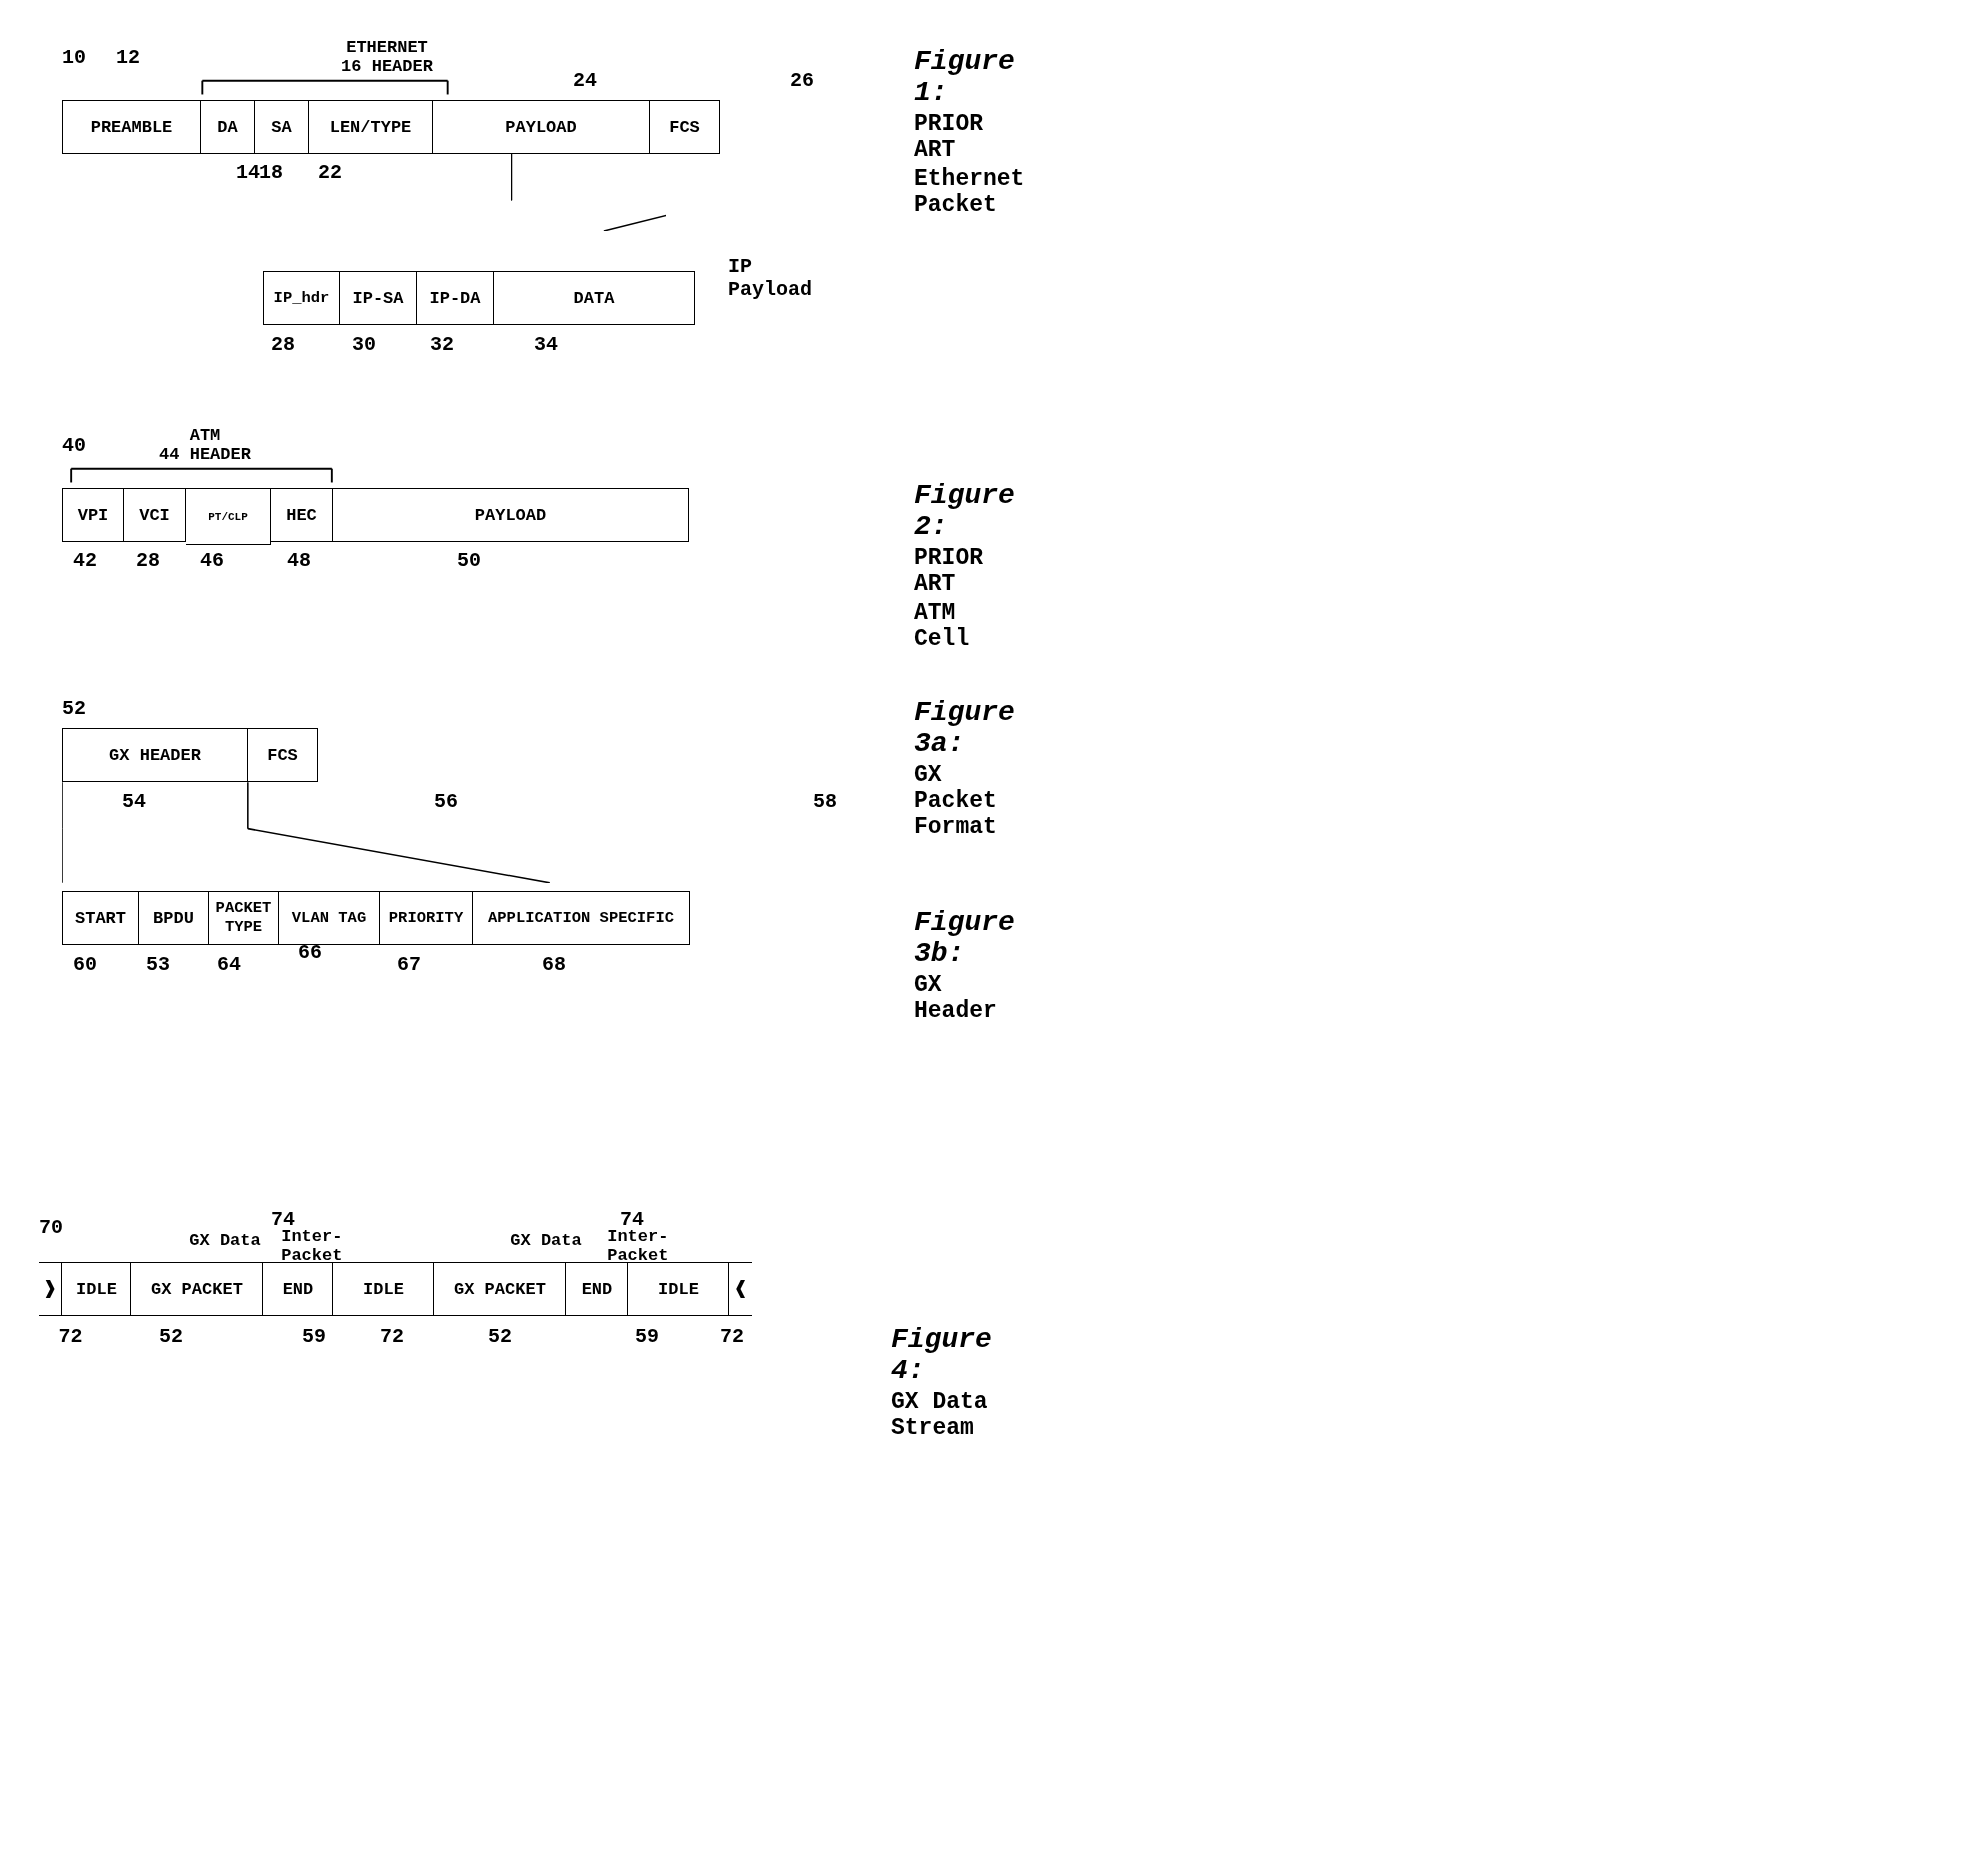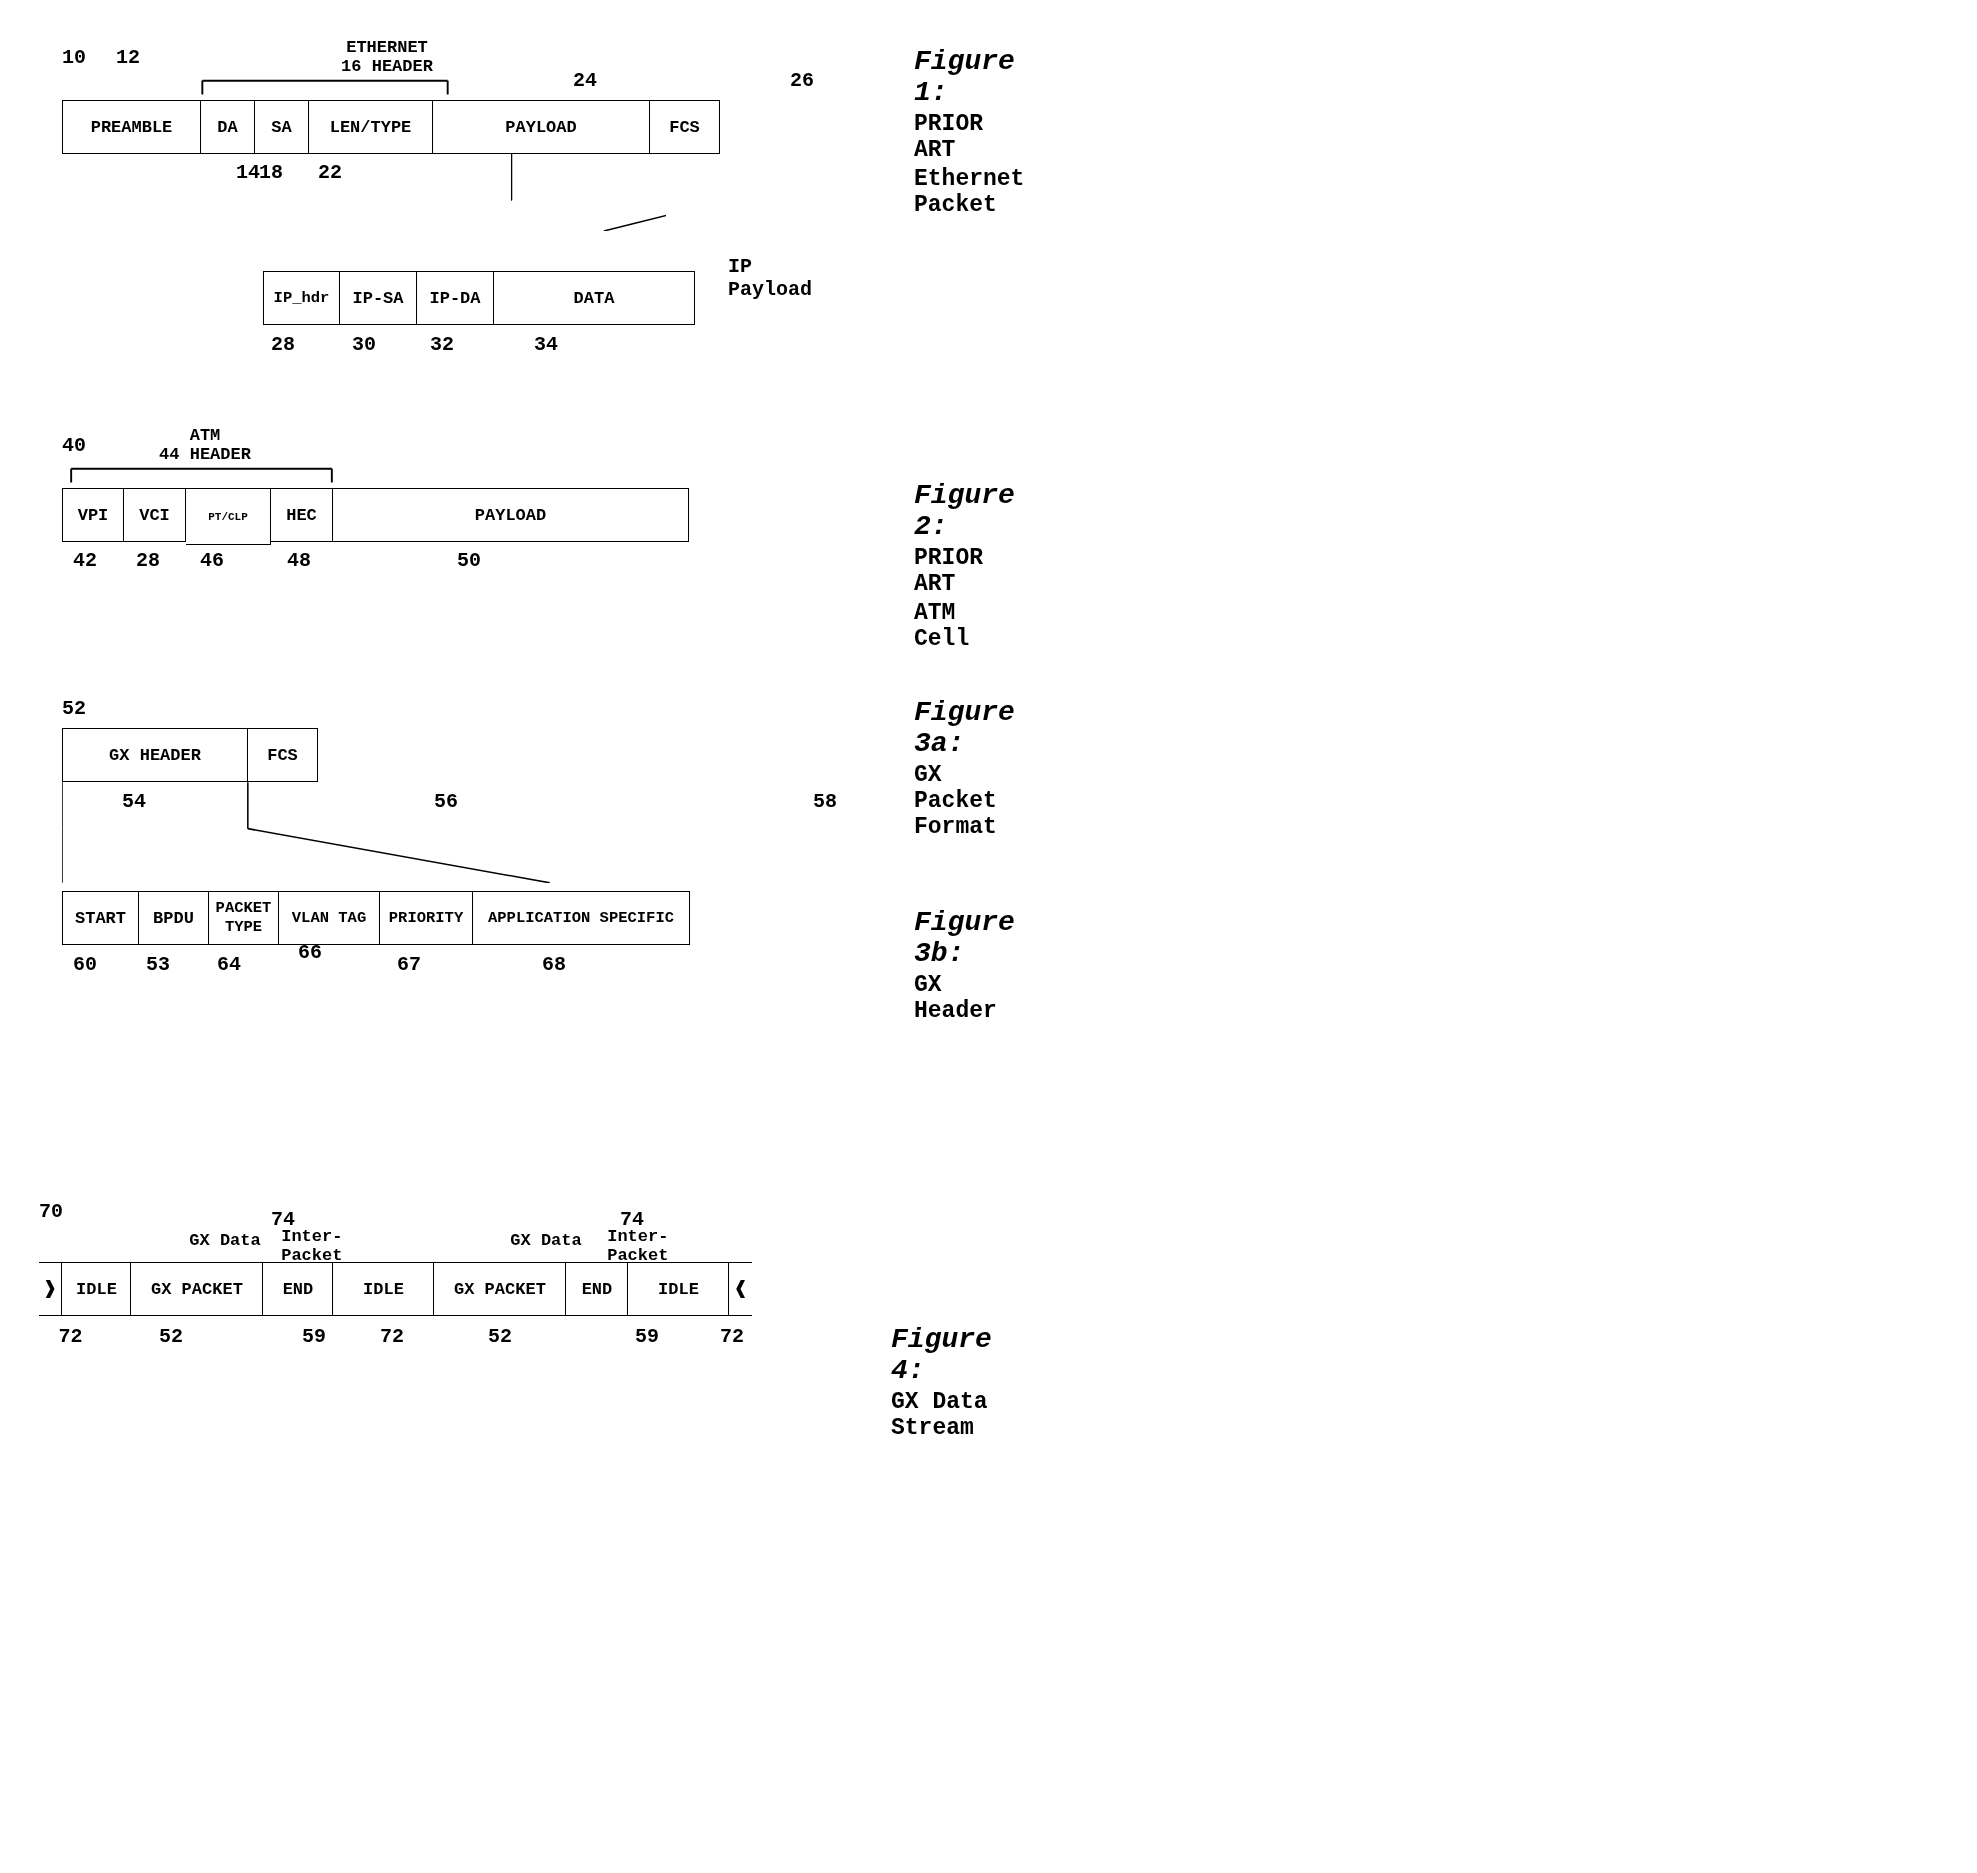--- a/index.html
+++ b/index.html
@@ -204,21 +204,21 @@
 
 </div>
 
 <div class="figure-container" style="top:1200px; left:39px;">
 
   <div style="position:absolute; left:852px; top:124px;">
     <div class="fig-label">Figure 4:</div>
     <div class="fig-sublabel">GX Data Stream</div>
   </div>
 
-  <div style="position:absolute; left:0px; top:0px; font-size:20px; font-weight:bold;">70</div>
+  <div style="position:absolute; left:0px; top:16px; font-size:20px; font-weight:bold;">70</div>
 
   <div style="position:absolute; left:120px; top:31px; font-size:17px; font-weight:bold; text-align:center; width:132px;">GX Data</div>
   <div style="position:absolute; left:441px; top:31px; font-size:17px; font-weight:bold; text-align:center; width:132px;">GX Data</div>
 
   <div style="position:absolute; left:232px; top:7.7px; font-size:20px; font-weight:bold;">74</div>
   <div style="position:absolute; left:232px; top:27px; font-size:17px; font-weight:bold; text-align:center;">Inter-Packet Interval</div>
 
   <div style="position:absolute; left:581px; top:7.7px; font-size:20px; font-weight:bold;">74</div>
   <div style="position:absolute; left:558px; top:27px; font-size:17px; font-weight:bold; text-align:center;">Inter-Packet Interval</div>
 

